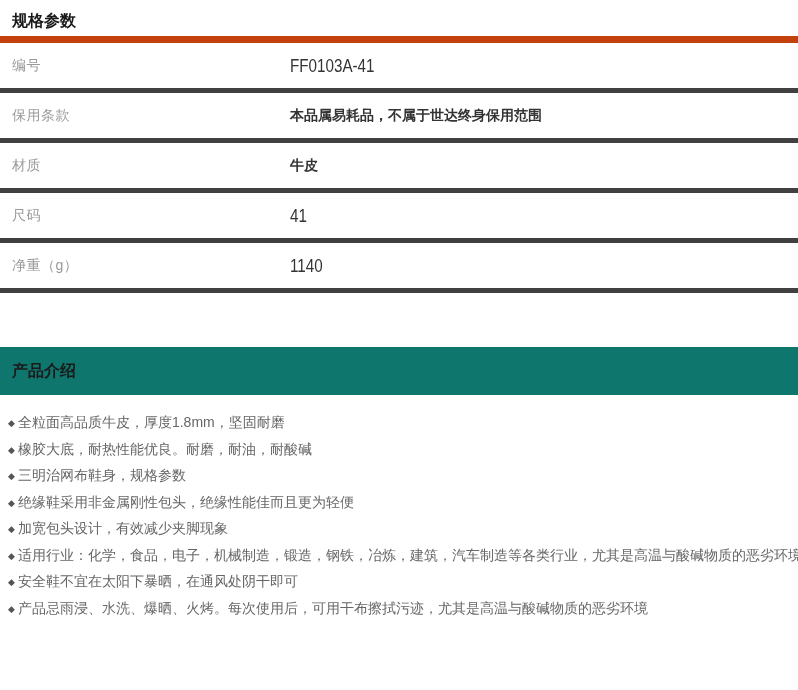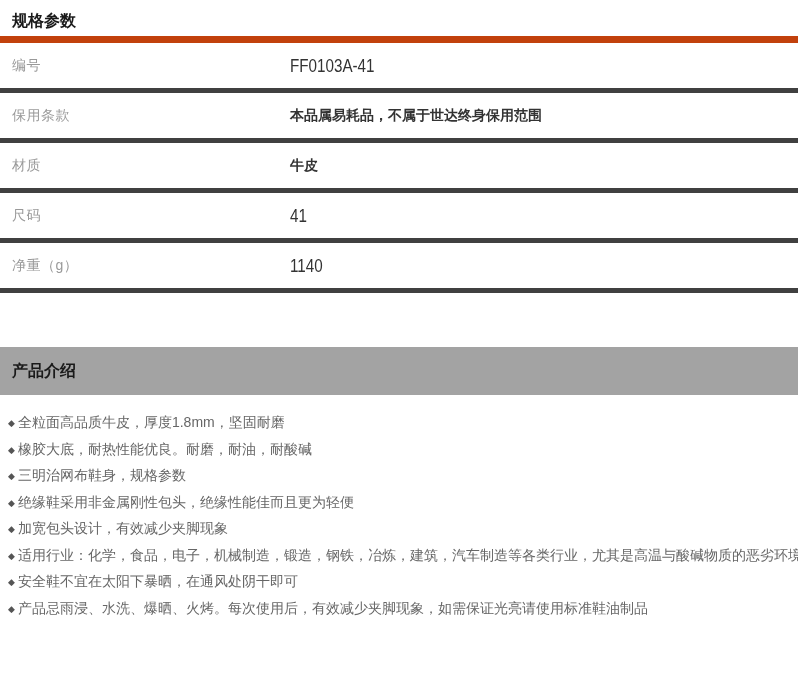--- a/index.html
+++ b/index.html
@@ -64,21 +64,21 @@
   .section-gap { height: 54px; }
 
   
   .intro-title {
     margin: 0;
     box-sizing: border-box;
     height: 48px;
     display: flex;
     align-items: center;
     padding: 0 12px;
-    background: #a3a3a3;
+    background: #0f766e;
     font-size: 16px;
     font-weight: 700;
     color: #1a1a1a;
   }
   .intro-list {
     margin: 0;
     padding: 13px 0 0 8px;
     list-style: none;
     overflow: hidden;
   }
@@ -135,17 +135,17 @@
     <h2 class="intro-title">产品介绍</h2>
 
     <ul class="intro-list">
       <li class="intro-item"><span class="bullet">◆</span><span>全粒面高品质牛皮，厚度1.8mm，坚固耐磨</span></li>
       <li class="intro-item"><span class="bullet">◆</span><span>橡胶大底，耐热性能优良。耐磨，耐油，耐酸碱</span></li>
       <li class="intro-item"><span class="bullet">◆</span><span>三明治网布鞋身，规格参数</span></li>
       <li class="intro-item"><span class="bullet">◆</span><span>绝缘鞋采用非金属刚性包头，绝缘性能佳而且更为轻便</span></li>
       <li class="intro-item"><span class="bullet">◆</span><span>加宽包头设计，有效减少夹脚现象</span></li>
       <li class="intro-item"><span class="bullet">◆</span><span>适用行业：化学，食品，电子，机械制造，锻造，钢铁，冶炼，建筑，汽车制造等各类行业，尤其是高温与酸碱物质的恶劣环境</span></li>
       <li class="intro-item"><span class="bullet">◆</span><span>安全鞋不宜在太阳下暴晒，在通风处阴干即可</span></li>
-      <li class="intro-item"><span class="bullet">◆</span><span>产品忌雨浸、水洗、爆晒、火烤。每次使用后，有效减少夹脚现象，如需保证光亮请使用标准鞋油制品</span></li>
+      <li class="intro-item"><span class="bullet">◆</span><span>产品忌雨浸、水洗、爆晒、火烤。每次使用后，可用干布擦拭污迹，尤其是高温与酸碱物质的恶劣环境</span></li>
     </ul>
   </section>
 
 </div>
 
 </body></html>

